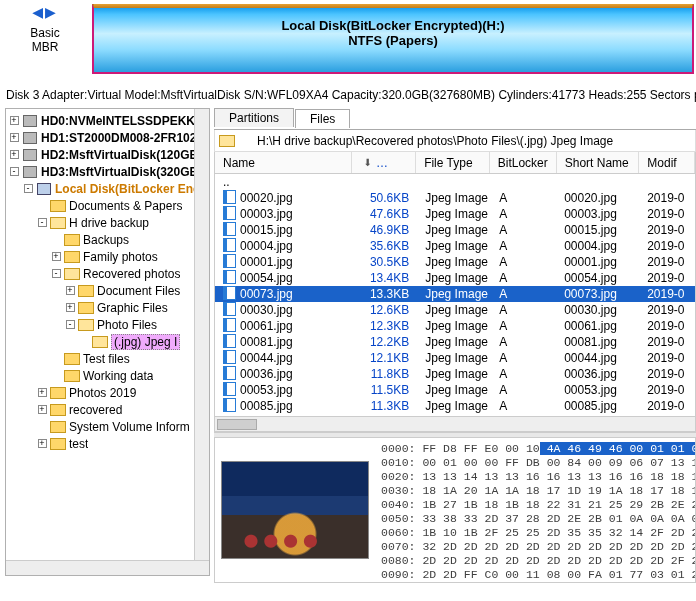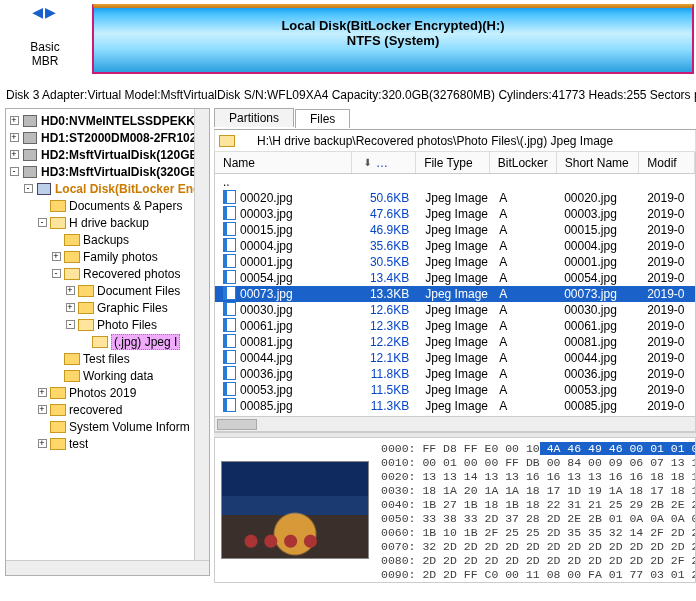--- a/index.html
+++ b/index.html
@@ -11,21 +11,21 @@
     color: #000;
     width: 696px;
     height: 601px;
     overflow: hidden;
     position: relative;
   }
   
   .topstrip { position:absolute; left:0; top:0; width:696px; height:76px; }
   .basic-box { position:absolute; left:5px; top:0; width:80px; text-align:center; }
   .nav-arrows { font-size:14px; color:#1a5fce; margin-top:4px; letter-spacing:2px; }
-  .basic-label { font-size:12px; line-height:14px; margin-top:20px; }
+  .basic-label { font-size:12px; line-height:14px; margin-top:6px; }
   .volume-bar {
     position:absolute; left:92px; top:4px; width:602px; height:70px;
     border: 2px solid #cc1a77;
     background: linear-gradient(to bottom,#1aa0ee 0%,#4cc4ff 10%,#c8f0ff 40%,#8ddcff 65%,#2b9fe0 100%);
     text-align:center; color:#000; font-weight:bold; font-size:13px;
     padding-top:10px; line-height:15px;
     border-top: 4px solid #c27b1a;
   }
   .volume-bar .orange-top { position:absolute; left:0; top:-4px; width:100%; height:4px;
     background: linear-gradient(to bottom,#e6a133,#c27b1a); }
@@ -112,21 +112,21 @@
 <div class="topstrip">
   <div class="basic-box">
     <div class="nav-arrows">◀▶</div>
     <div class="basic-label">
       <span>Basic</span><br><span>MBR</span>
     </div>
   </div>
   <div class="volume-bar">
     <div class="orange-top"></div>
     <div>Local Disk(BitLocker Encrypted)(H:)</div>
-    <div>NTFS (System)</div>
+    <div>NTFS (Papers)</div>
   </div>
 </div>
 
 <div class="diskinfo">Disk 3  Adapter:Virtual  Model:MsftVirtualDisk  S/N:WFL09XA4  Capacity:320.0GB(327680MB)  Cylinders:41773  Heads:255  Sectors pe</div>
 
 <div class="main">
 
   <div class="treepanel">
     <div class="tree">
       <div class="row">

